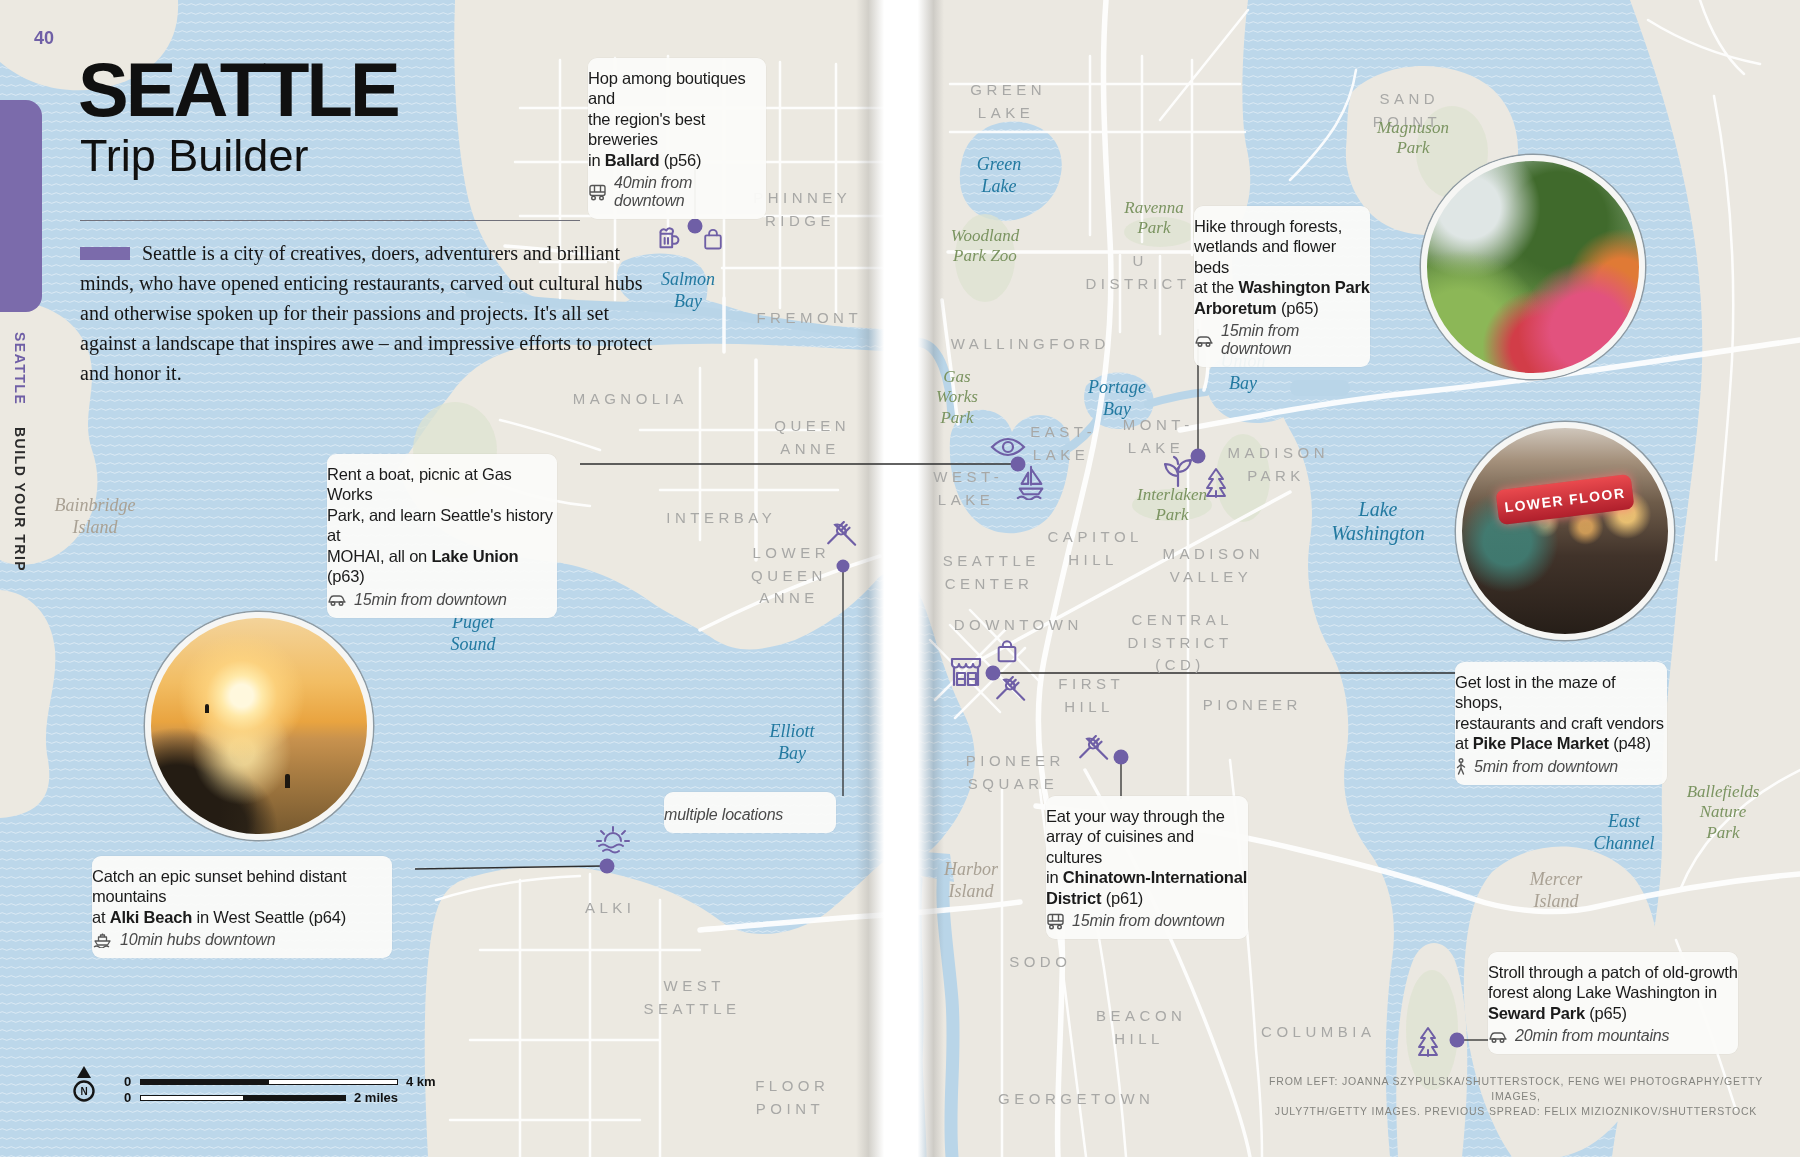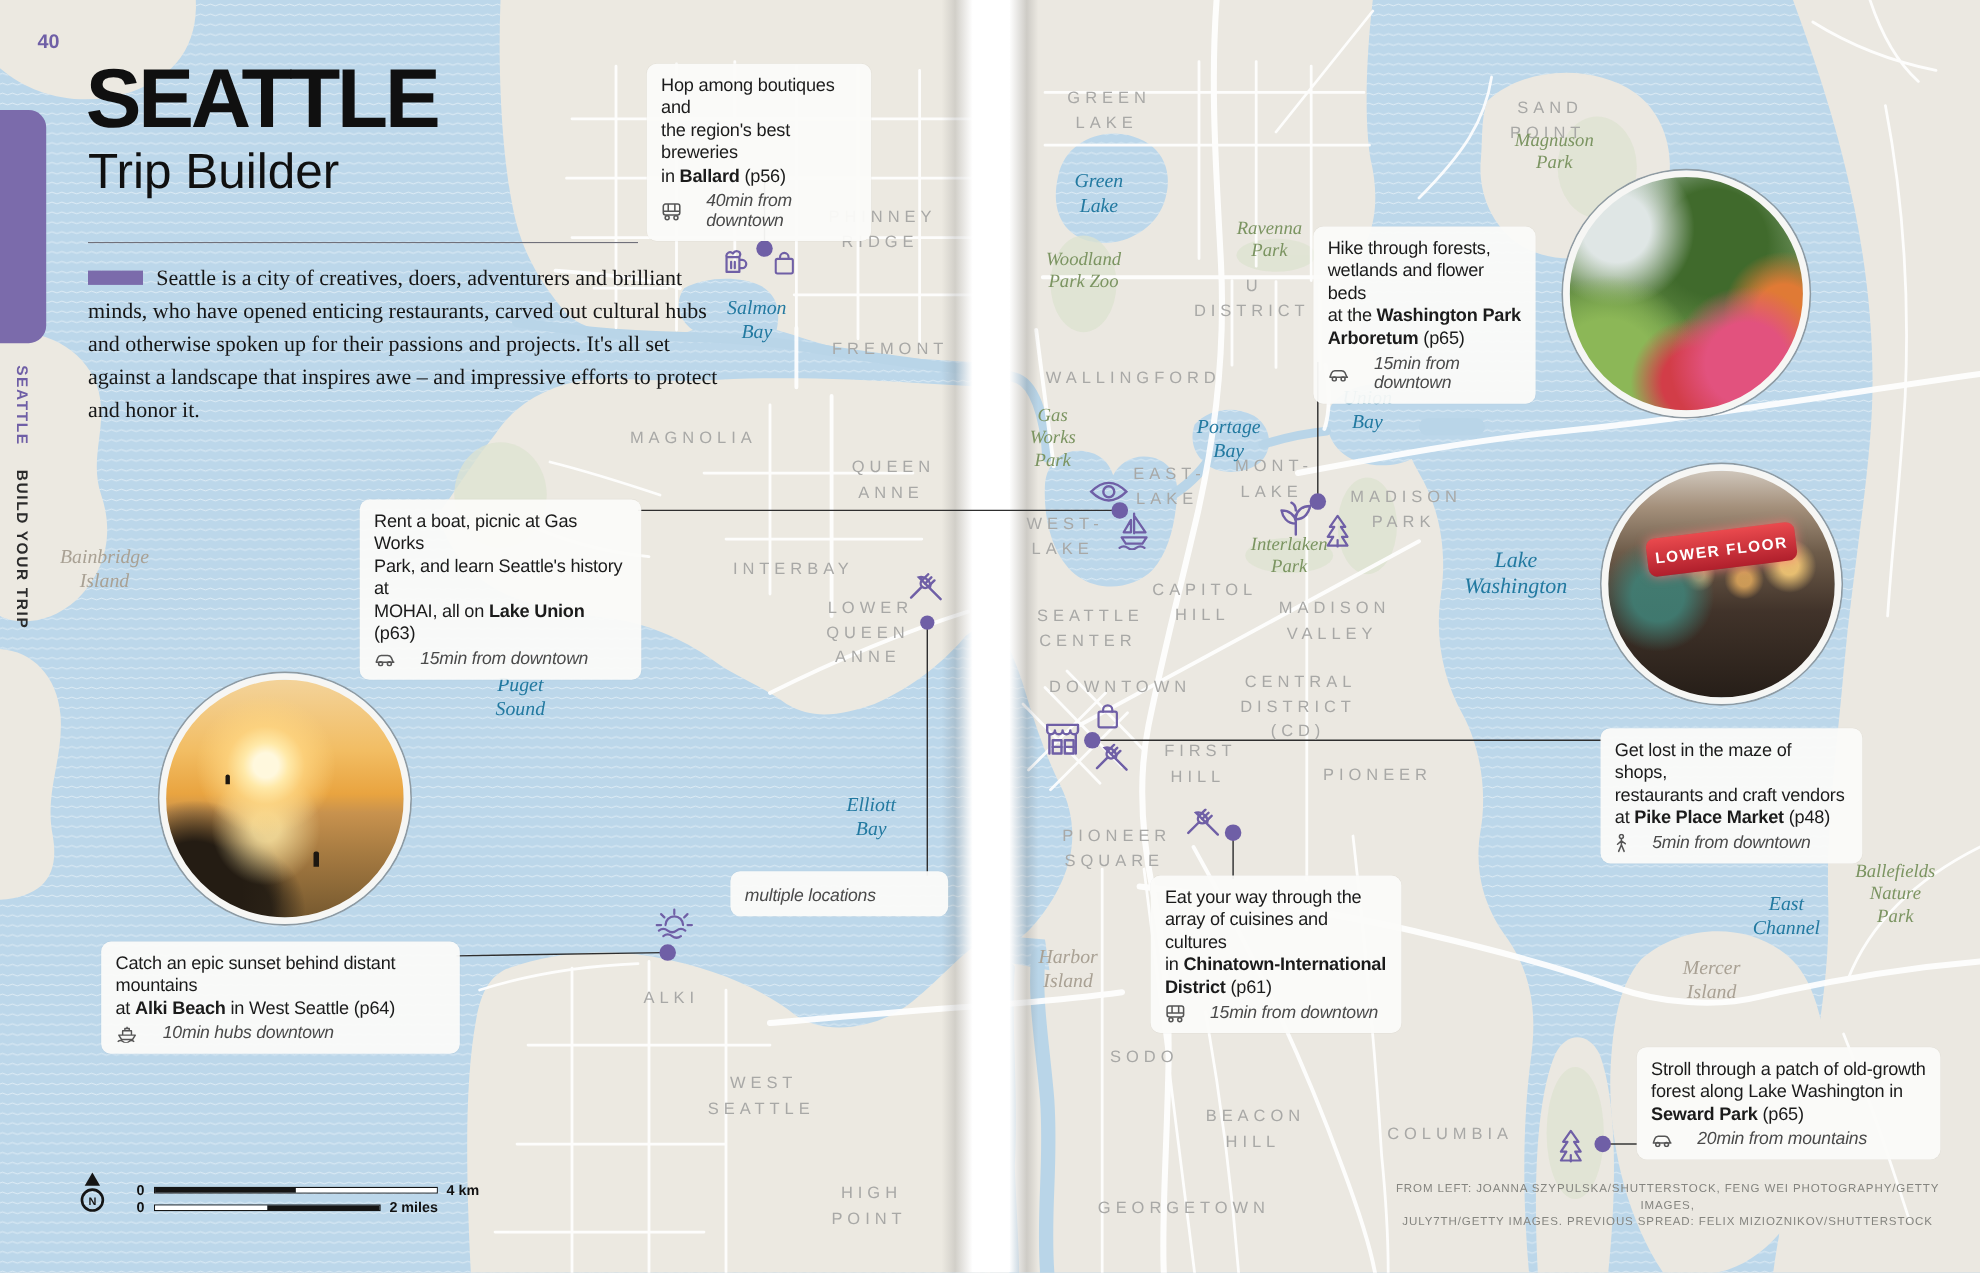--- a/index.html
+++ b/index.html
@@ -24,25 +24,25 @@
   #subtitle{left:80px;top:130px;font-size:45px;font-weight:400;color:#101010;letter-spacing:0;}
   #rule{left:80px;top:220px;width:500px;height:1px;background:#70707a;}
   #intro{left:80px;top:238px;width:578px;font-family:"Liberation Serif",serif;font-size:20px;line-height:1.5;color:#161616;}
   #intro .lead-block{display:inline-block;width:50px;height:13px;background:#7b6bab;margin-right:12px;}
   
   #side-tab{left:0;top:100px;width:42px;height:212px;background:#7b6bab;border-radius:0 16px 16px 0;}
   #side-text{left:12px;top:332px;writing-mode:vertical-rl;font-size:14px;letter-spacing:1.5px;font-weight:700;}
   #side-text .s1{color:#6f5fa6;}
   #side-text .s2{color:#2b2b2b;font-weight:600;margin-top:16px;}
   
-  .callout{position:absolute;background:rgba(251,251,249,.95);border-radius:9px;padding:10px 13px 9px;
+  .callout{position:absolute;background:rgba(251,251,249,.95);border-radius:9px;padding:10px 0 9px;
            box-shadow:0 0 0 .5px rgba(0,0,0,.04);}
   .co-body{font-size:16.5px;line-height:1.24;color:#1b1b1b;white-space:pre-line;letter-spacing:-.2px;}
   .co-body b{font-weight:700;}
-  .co-meta{margin-top:4px;display:flex;align-items:center;gap:22px;}
+  .co-meta{margin-top:4px;display:flex;align-items:center;gap:7px;}
   .co-meta .mt{font-style:italic;color:#4a4a4a;font-size:16px;letter-spacing:-.2px;}
   .co-meta svg{flex:0 0 auto;}
   
   .photo{position:absolute;border-radius:50%;border:6px solid #f6f6f4;box-shadow:0 0 0 1.5px #8e9aa2;overflow:hidden;}
   #photo-arboretum{background:
     radial-gradient(circle at 76% 80%,#e2527e 0 16%,rgba(226,82,126,0) 30%),
     radial-gradient(circle at 54% 88%,#d23d48 0 14%,rgba(210,61,72,0) 27%),
     radial-gradient(circle at 92% 58%,#e07a35 0 11%,rgba(224,122,53,0) 24%),
     radial-gradient(circle at 16% 82%,#8cb757 0 18%,rgba(140,183,87,0) 34%),
     radial-gradient(circle at 20% 22%,#dfe6e5 0 13%,rgba(223,230,229,0) 30%),
@@ -274,21 +274,21 @@
 <div class="lbl n-lbl" style="left:1013px;top:772px">PIONEER
 SQUARE</div>
 <div class="lbl n-lbl" style="left:1038px;top:962px">SODO</div>
 <div class="lbl n-lbl" style="left:1139px;top:1027px">BEACON
 HILL</div>
 <div class="lbl n-lbl" style="left:1316px;top:1032px">COLUMBIA</div>
 <div class="lbl n-lbl" style="left:1074px;top:1099px">GEORGETOWN</div>
 <div class="lbl n-lbl" style="left:608px;top:908px">ALKI</div>
 <div class="lbl n-lbl" style="left:692px;top:997px">WEST
 SEATTLE</div>
-<div class="lbl n-lbl" style="left:790px;top:1097px">HIGH
+<div class="lbl n-lbl" style="left:790px;top:1097px">FLOOR
 POINT</div>
 
 <div class="lbl w-lbl" style="left:688px;top:291px">Salmon
 Bay</div>
 <div class="lbl w-lbl" style="left:999px;top:176px">Green
 Lake</div>
 <div class="lbl w-lbl" style="left:1243px;top:373px">Union
 Bay</div>
 <div class="lbl w-lbl" style="left:1117px;top:399px">Portage
 Bay</div>

